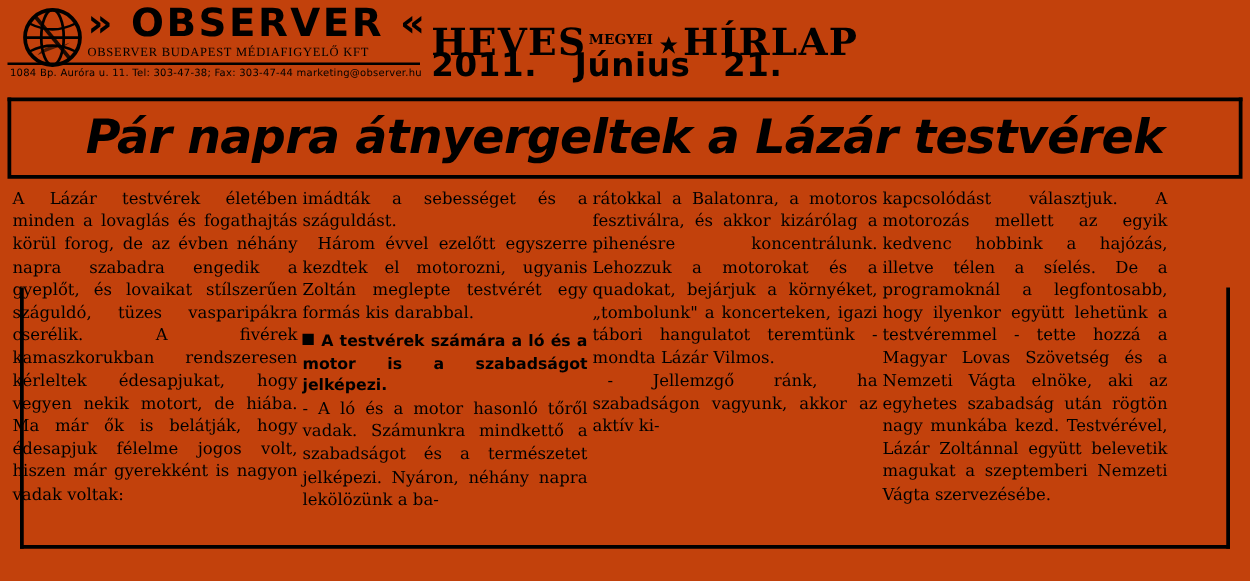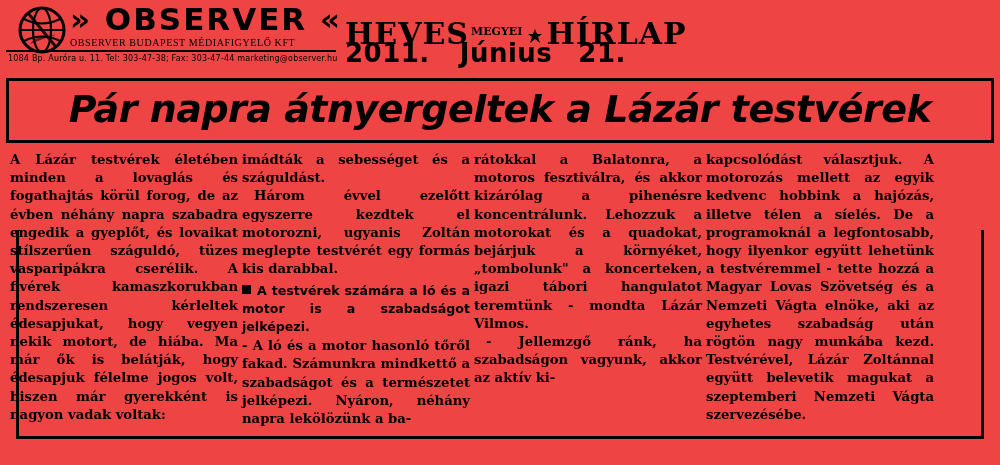--- a/index.html
+++ b/index.html
@@ -7,21 +7,21 @@
     padding: 0;
     background: #ffffff;
   }
   body {
     font-family: "Liberation Serif", serif;
   }
   #page {
     position: relative;
     width: 1000px;
     height: 465px;
-    background: #ef4444;
+    background: #c2410c;
     overflow: hidden;
     box-sizing: border-box;
   }
 
   
   .masthead {
     position: relative;
     height: 76px;
     box-sizing: border-box;
     padding: 4px 8px 0 8px;
@@ -157,21 +157,20 @@
     font-size: 13.2px;
     line-height: 18.2px;
     text-align: justify;
     text-justify: inter-word;
     hyphens: manual;
   }
   .col + .col { margin-left: 4px; }
   .col p {
     margin: 0;
     text-align: justify;
-    font-weight: bold;
   }
   .col p.indent { text-indent: 12px; }
   .pullquote {
     font-family: "DejaVu Sans", sans-serif;
     font-weight: bold;
     font-size: 12.6px;
     line-height: 17.6px;
     text-align: justify;
     margin: 4px 0 2px 0;
   }
@@ -252,21 +251,21 @@
     <div class="frame-right"></div>
 
     <div class="col">
       <p>A Lázár testvérek életében minden a lovaglás és fogathajtás körül forog, de az évben néhány napra szabadra engedik a gyeplőt, és lovaikat stílszerűen száguldó, tüzes vasparipákra cserélik. A fivérek kamaszkorukban rendszeresen kérleltek édesapjukat, hogy vegyen nekik motort, de hiába. Ma már ők is belátják, hogy édesapjuk félelme jogos volt, hiszen már gyerekként is nagyon vadak voltak:</p>
     </div>
 
     <div class="col">
       <p>imádták a sebességet és a száguldást.</p>
       <p class="indent">Három évvel ezelőtt egyszerre kezdtek el motorozni, ugyanis Zoltán meglepte testvérét egy formás kis darabbal.</p>
       <div class="pullquote"><span class="bullet"></span><span>A testvérek számára a ló és a motor is a szabadságot jelképezi.</span></div>
-      <p>- A ló és a motor hasonló tőről fakad. Számunkra mindkettő a szabadságot és a természetet jelképezi. Nyáron, néhány napra lekölözünk a ba-</p>
+      <p>- A ló és a motor hasonló tőről vadak. Számunkra mindkettő a szabadságot és a természetet jelképezi. Nyáron, néhány napra lekölözünk a ba-</p>
     </div>
 
     <div class="col">
       <p>rátokkal a Balatonra, a motoros fesztiválra, és akkor kizárólag a pihenésre koncentrálunk. Lehozzuk a motorokat és a quadokat, bejárjuk a környéket, „tombolunk" a koncerteken, igazi tábori hangulatot teremtünk - mondta Lázár Vilmos.</p>
       <p class="indent">- Jellemzgő ránk, ha szabadságon vagyunk, akkor az aktív ki-</p>
     </div>
 
     <div class="col">
       <p>kapcsolódást választjuk. A motorozás mellett az egyik kedvenc hobbink a hajózás, illetve télen a síelés. De a programoknál a legfontosabb, hogy ilyenkor együtt lehetünk a testvéremmel - tette hozzá a Magyar Lovas Szövetség és a Nemzeti Vágta elnöke, aki az egyhetes szabadság után rögtön nagy munkába kezd. Testvérével, Lázár Zoltánnal együtt belevetik magukat a szeptemberi Nemzeti Vágta szervezésébe.</p>
     </div>

